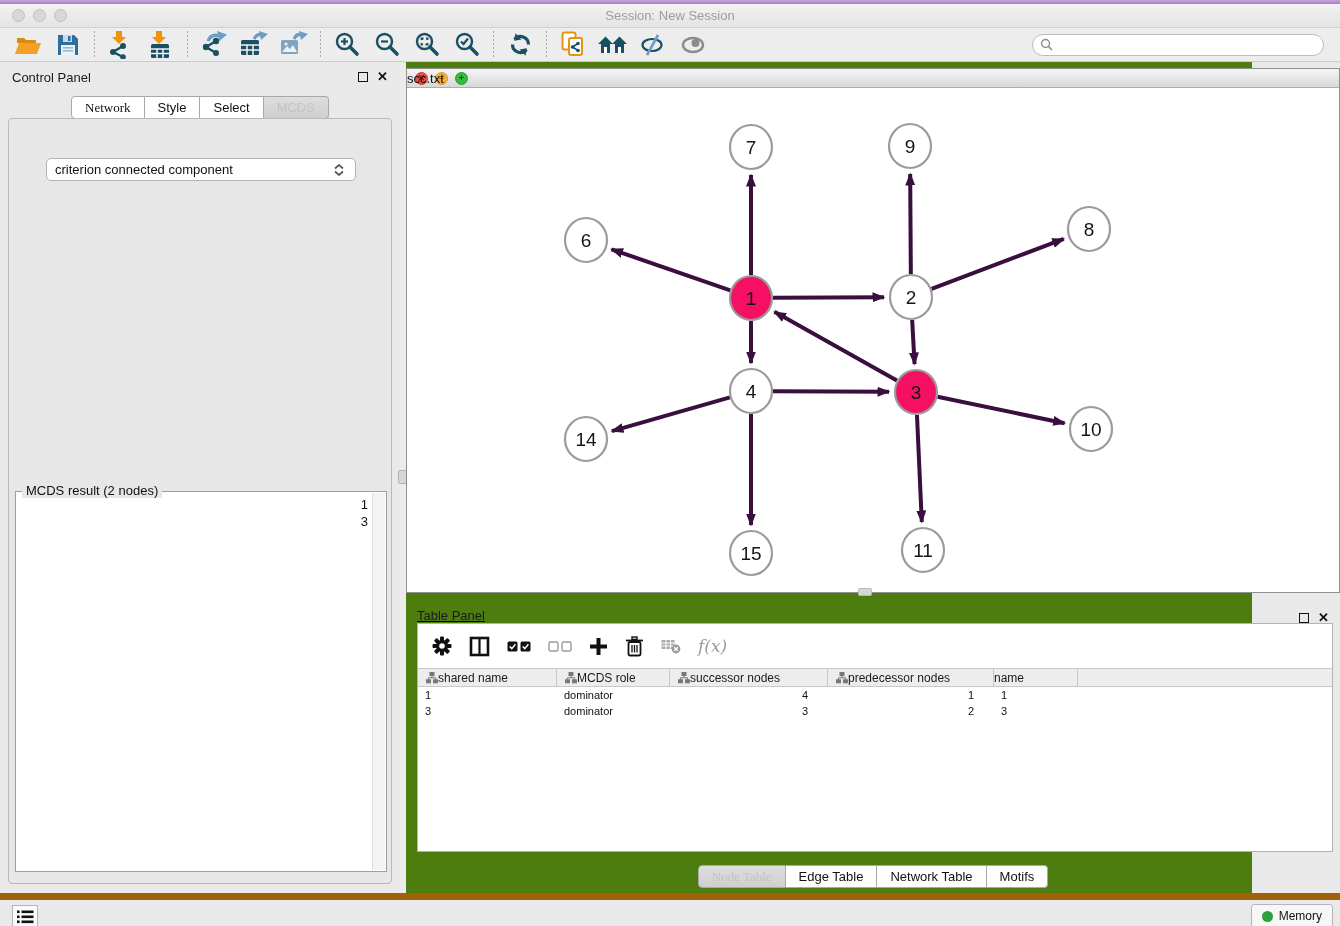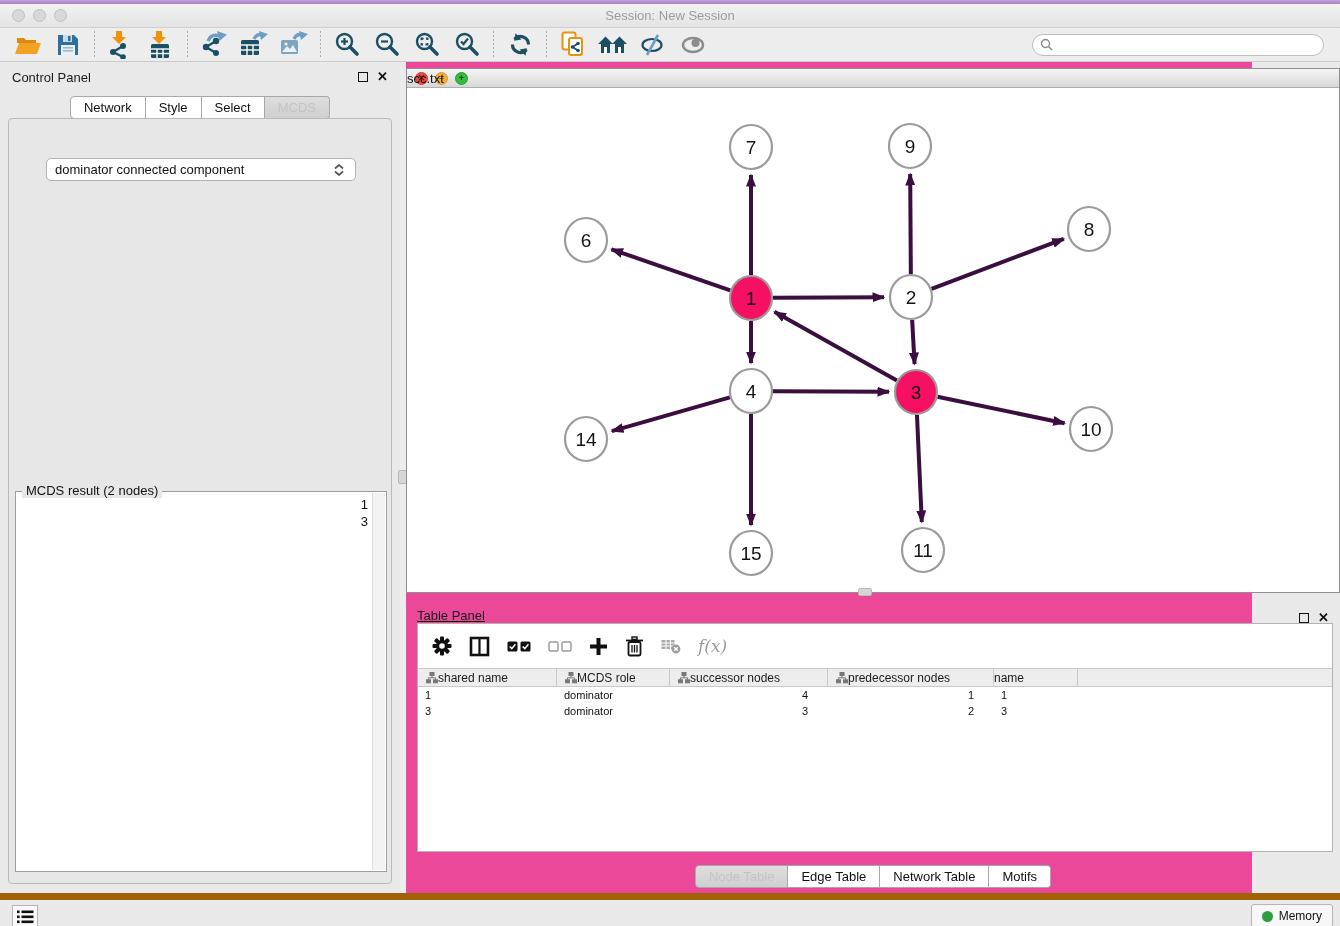--- a/index.html
+++ b/index.html
@@ -1,18 +1,18 @@
 <!DOCTYPE html>
 <html><head>
 <meta charset="utf-8">
 <style>
   * { margin:0; padding:0; box-sizing:border-box; }
   html,body { width:1340px; height:926px; }
   body { font-family:"Liberation Sans", sans-serif; background:#e9e9e9; position:relative; overflow:hidden; }
-  .screen { position:absolute; left:0; top:0; width:1252px; height:926px; background:#ec4899; }
+  .screen { position:absolute; left:0; top:0; width:1252px; height:926px; background:#4d7c0f; }
 
   
   .top-strip { position:absolute; left:0; top:0; width:1340px; height:4px; background:linear-gradient(#c6a4da,#a980c2); }
 
   
   .titlebar { position:absolute; left:0; top:4px; width:1340px; height:24px;
     background:linear-gradient(#f2f2f2,#e4e4e4); border-bottom:1px solid #cfcfcf;
     display:flex; align-items:center; }
   .lights { display:flex; gap:8px; margin-left:12px; }
   .light { width:13px; height:13px; border-radius:50%; background:#d8d8d8; border:1px solid #c0c0c0; }
@@ -30,21 +30,21 @@
   
   .control-panel { position:absolute; left:0; top:62px; width:400px; height:831px; background:#e9e9e9; }
   .panel-head { height:30px; display:flex; align-items:center; padding:0 12px; }
   .panel-title { font-size:13px; color:#1a1a1a; }
   .panel-head-icons { margin-left:auto; display:flex; align-items:center; gap:9px; }
   .float-ico { width:10px; height:10px; border:1.6px solid #111; display:inline-block; }
   .close-ico { font-size:13px; font-weight:700; color:#111; line-height:10px; }
   .tabs-row { position:absolute; left:0; top:34px; width:100%; display:flex; justify-content:center; }
   .tab { height:23px; line-height:21px; padding:0 13px; background:#fff; border:1px solid #a8a8a8; border-left:none;
     font-size:13px; color:#111; cursor:pointer; }
-  .tab:first-child { border-left:1px solid #a8a8a8; border-radius:4px 0 0 4px; }
+  .tab:first-child { border-left:1px solid #a8a8a8; border-radius:4px 0 0 4px;font-family:Liberation Serif, serif; }
   .tab:last-child { border-radius:0 4px 4px 0; }
   .tab.active { background:linear-gradient(#dedede,#cfcfcf); color:#c4c4c4; }
   .cp-card { position:absolute; left:8px; top:56px; width:384px; height:766px; background:#e7e7e7;
     border:1px solid #b9b9b9; border-radius:4px; }
   .opt-label { text-align:center; margin-top:16px; font-size:13px; color:#111; }
   .dropdown { position:absolute; left:37px; top:39px; width:310px; height:23px; background:#fff; border:1px solid #b3b3b3;
     border-radius:5px; display:flex; align-items:center; padding:0 8px; font-size:13px; color:#111; cursor:pointer; }
   .dropdown .chev { margin-left:auto; }
   .btn-row { position:absolute; left:0; top:72px; width:100%; display:flex; justify-content:center; gap:14px; }
   .pbtn { height:22px; padding:0 16px; background:#fff; border:1px solid #ababab; border-radius:4px; font-size:13px;
@@ -290,21 +290,21 @@
       </span>
     </div>
     <div class="tabs-row">
         <span class="tab">Network</span>
         <span class="tab">Style</span>
         <span class="tab">Select</span>
         <span class="tab active">MCDS</span>
       </div>
     <div class="cp-card">
       <div class="dropdown">
-        <span>dominator connected component</span>
+        <span>criterion connected component</span>
         <svg class="chev" width="16" height="12" viewBox="0 0 16 12">
           <path d="M4 4.5 L8 1 L12 4.5 M4 7.5 L8 11 L12 7.5" stroke="#555" stroke-width="1.7" fill="none"></path>
         </svg>
       </div>
       <div class="result-box">
         <span class="result-legend">MCDS result (2 nodes)</span>
         <div class="result-text">1
 3</div>
         <div class="result-scroll"></div>
       </div>

